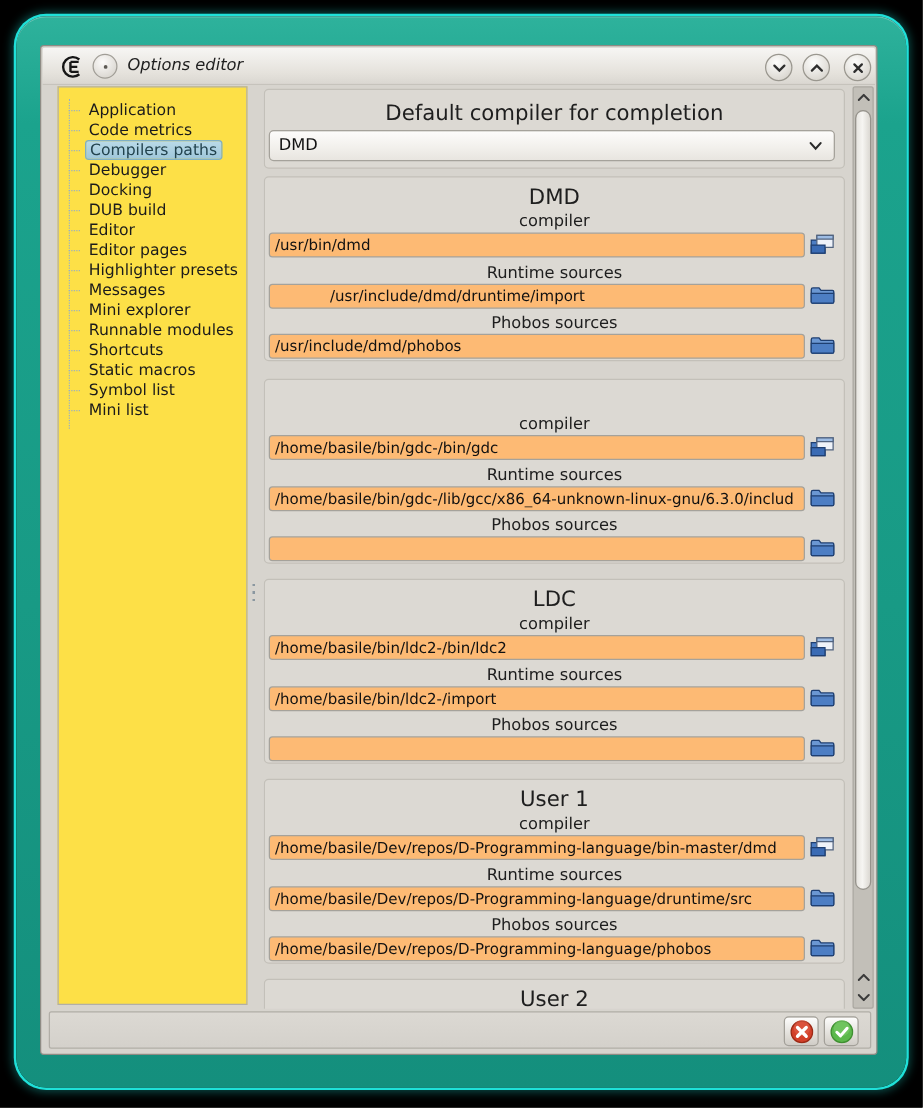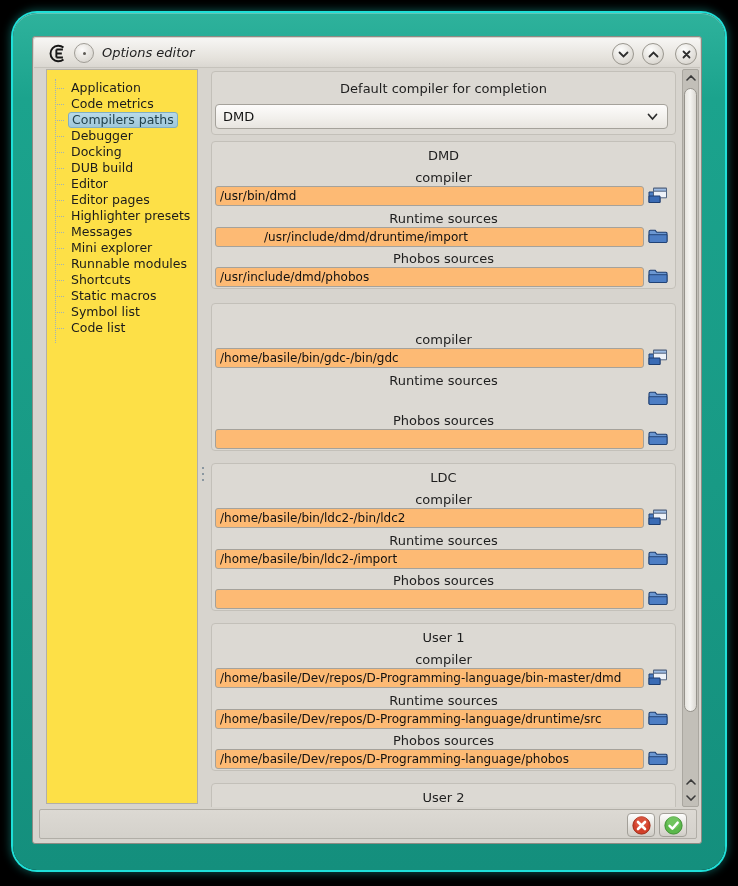--- a/index.html
+++ b/index.html
@@ -48,21 +48,21 @@
 
   
   .splitter { position:absolute; left:165px; top:32px; width:13px; height:735px; }
   .splitter .dots { position:absolute; left:4px; top:398px; width:3px; height:14px;
     background:repeating-linear-gradient(#8a97a0 0 2px, transparent 2px 6px); width:2px; }
 
   
   .main-scroll { position:absolute; left:178px; top:32px; width:465px; height:738px; overflow:hidden; }
   .group { position:absolute; left:0; width:465px; background:#dcd9d3;
     border:1px solid #c3c0b9; border-radius:4px; }
-  .group-title { position:absolute; left:0; width:100%; text-align:center; font-size:13px; color:#1e1e1e; }
+  .group-title { position:absolute; left:0; width:100%; text-align:center; font-size:17px; color:#1e1e1e; }
   .f-label { position:absolute; left:0; width:100%; text-align:center; font-size:13px; color:#1e1e1e; }
   .f-input { position:absolute; left:3px; width:429px; height:20px; background:#fdba74;
     border:1px solid #a5a29b; border-radius:3px; font-family:"DejaVu Sans","Liberation Sans",sans-serif;
     font-size:12px; color:#111; padding:0 4px; outline:none; }
   .f-icon { position:absolute; left:436px; width:20px; height:17px; }
 
   
   .dropdown { position:absolute; left:3px; top:32px; width:453px; height:25px;
     background:linear-gradient(#fdfcfb,#f1efeb 60%,#e8e5e0);
     border:1px solid #a5a29b; border-radius:4px; }
@@ -176,21 +176,21 @@
       <div class="tree-item" style="top:218px">
           <span class="stub"></span>
           <span class="lbl">Static macros</span>
         </div>
       <div class="tree-item" style="top:234px">
           <span class="stub"></span>
           <span class="lbl">Symbol list</span>
         </div>
       <div class="tree-item" style="top:250px">
           <span class="stub"></span>
-          <span class="lbl">Code list</span>
+          <span class="lbl">Mini list</span>
         </div>
     </div>
 
     <div class="splitter">
       <div class="dots"></div>
     </div>
 
     <div class="main-scroll">
 
       <div class="group" style="top:2px;height:64px">
@@ -230,20 +230,21 @@
       <div class="group" style="top:234px;height:148px">
         <div class="f-label" style="top:28px">compiler</div>
         <input class="f-input" style="top: 44px;" readonly="" value="/home/basile/bin/gdc-/bin/gdc">
         <svg class="f-icon" style="top:45px" viewBox="0 0 20 17">
           <path d="M1 5 h11 v10.5 h-11 z" fill="#4d7ec4" stroke="#1e3f72" stroke-width="1"></path>
           <path d="M5.5 1.2 h13 v9.6 h-13 z" fill="#eef2f9" stroke="#51637f" stroke-width="1"></path>
           <path d="M5.5 1.2 h13 v3 h-13 z" fill="#9dbce4" stroke="#51637f" stroke-width="1"></path>
           <path d="M1 9 h11 v6.5 h-11 z" fill="#3a6bb4" stroke="#1e3f72" stroke-width="1"></path>
         </svg>
         <div class="f-label" style="top:69px">Runtime sources</div>
+        <input class="f-input" style="top: 85px;" readonly="" value="/home/basile/bin/gdc-/lib/gcc/x86_64-unknown-linux-gnu/6.3.0/includ">
         <svg class="f-icon" style="top:86px" viewBox="0 0 20 16">
           <path d="M1 3.2 C1 2.4 1.6 1.8 2.4 1.8 H7.2 L8.8 3.8 H18 c.7 0 1 .4 1 1 V12.8 c0 .7 -.5 1.2 -1.2 1.2 H2.2 C1.5 14 1 13.5 1 12.8 Z" fill="#6b97d2" stroke="#1e3f72" stroke-width="1.1"></path>
           <path d="M1 6.2 H19 V12.8 c0 .7 -.5 1.2 -1.2 1.2 H2.2 C1.5 14 1 13.5 1 12.8 Z" fill="#4d7ec4" stroke="#1e3f72" stroke-width="0.9"></path>
         </svg>
         <div class="f-label" style="top:109px">Phobos sources</div>
         <input class="f-input" style="top: 125px;" readonly="" value="">
         <svg class="f-icon" style="top:126px" viewBox="0 0 20 16">
           <path d="M1 3.2 C1 2.4 1.6 1.8 2.4 1.8 H7.2 L8.8 3.8 H18 c.7 0 1 .4 1 1 V12.8 c0 .7 -.5 1.2 -1.2 1.2 H2.2 C1.5 14 1 13.5 1 12.8 Z" fill="#6b97d2" stroke="#1e3f72" stroke-width="1.1"></path>
           <path d="M1 6.2 H19 V12.8 c0 .7 -.5 1.2 -1.2 1.2 H2.2 C1.5 14 1 13.5 1 12.8 Z" fill="#4d7ec4" stroke="#1e3f72" stroke-width="0.9"></path>
         </svg>

